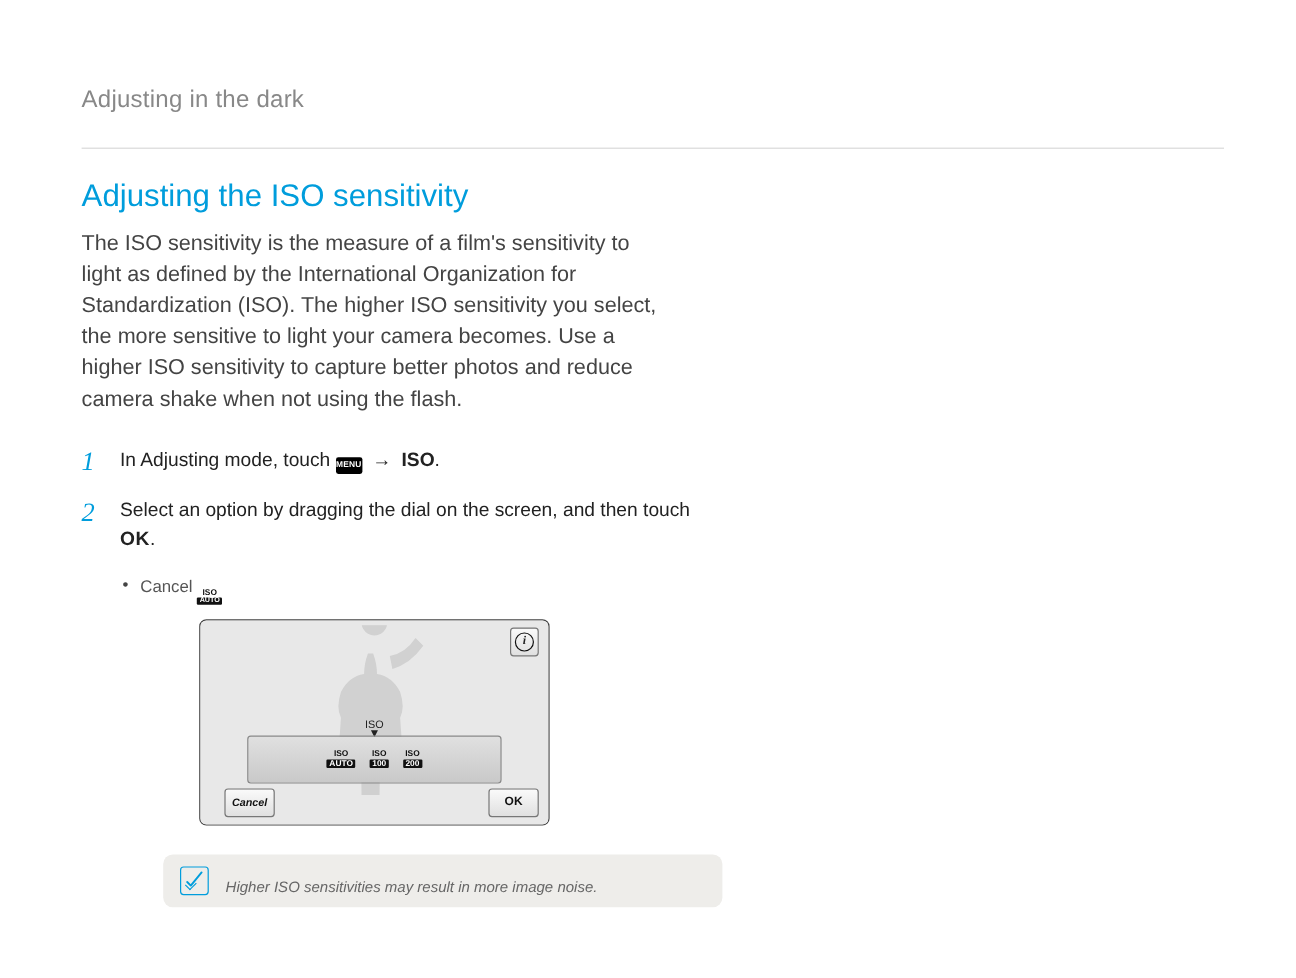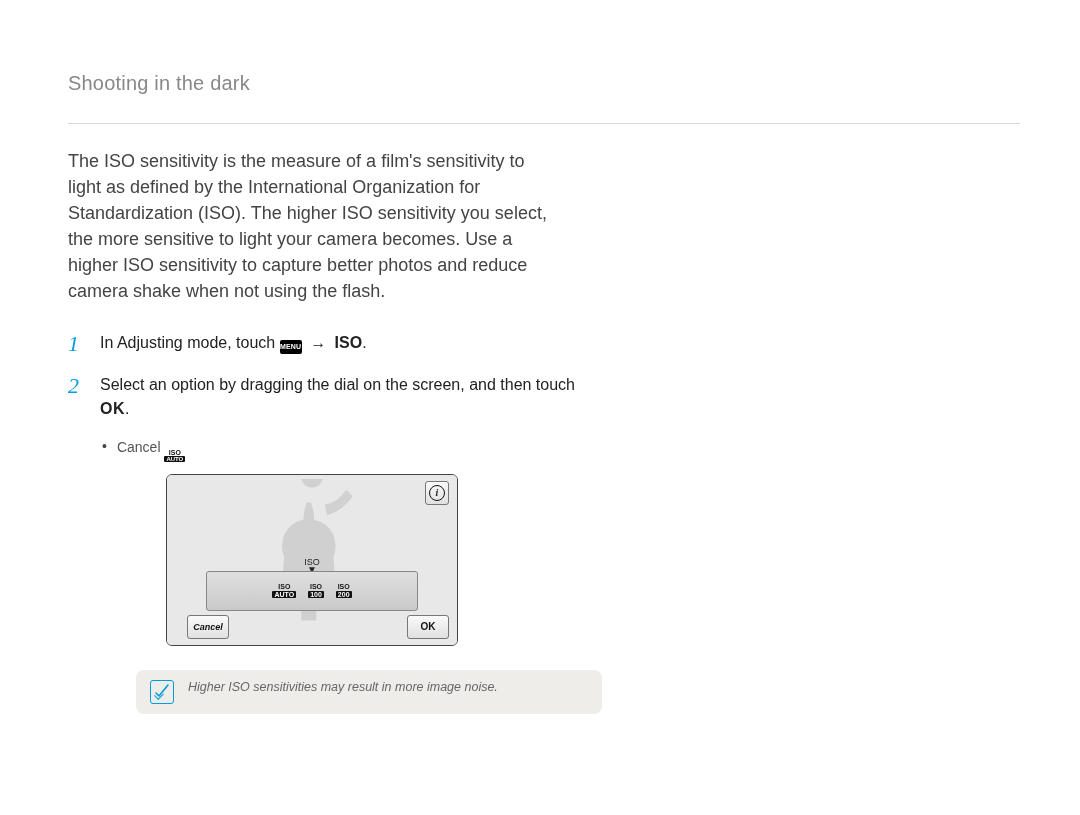--- a/index.html
+++ b/index.html
@@ -244,21 +244,21 @@
 
   
   .note {
     margin-top: 24px;
     margin-left: 68px;
     width: 466px;
     background: #eeedea;
     border-radius: 8px;
     padding: 10px 14px;
     display: flex;
-    align-items: flex-start;
+    align-items: flex-end;
     gap: 14px;
     box-sizing: border-box;
   }
   .note-icon {
     width: 22px;
     height: 22px;
     border: 1.5px solid #009DDC;
     border-radius: 3px;
     position: relative;
     flex-shrink: 0;
@@ -308,23 +308,24 @@
     color: #009DDC;
     font-weight: 400;
     margin-left: 6px;
   }
 </style>
 </head>
 <body>
 
 <div class="page">
 
-  <div class="breadcrumb">Shooting in the dark</div>
+  <div class="breadcrumb">Adjusting in the dark</div>
   <hr class="hr">
 
+  <h1 class="title">Adjusting the ISO sensitivity</h1>
 
   <div class="body-text">The ISO sensitivity is the measure of a film's sensitivity to light as defined by the International Organization for Standardization (ISO). The higher ISO sensitivity you select, the more sensitive to light your camera becomes. Use a higher ISO sensitivity to capture better photos and reduce camera shake when not using the flash.</div>
 
   <div class="steps">
 
     <div class="step">
       <div class="step-num">1</div>
       <div class="step-text">
         <span>In Adjusting mode, touch </span>
         <span class="menu-badge">MENU</span>

